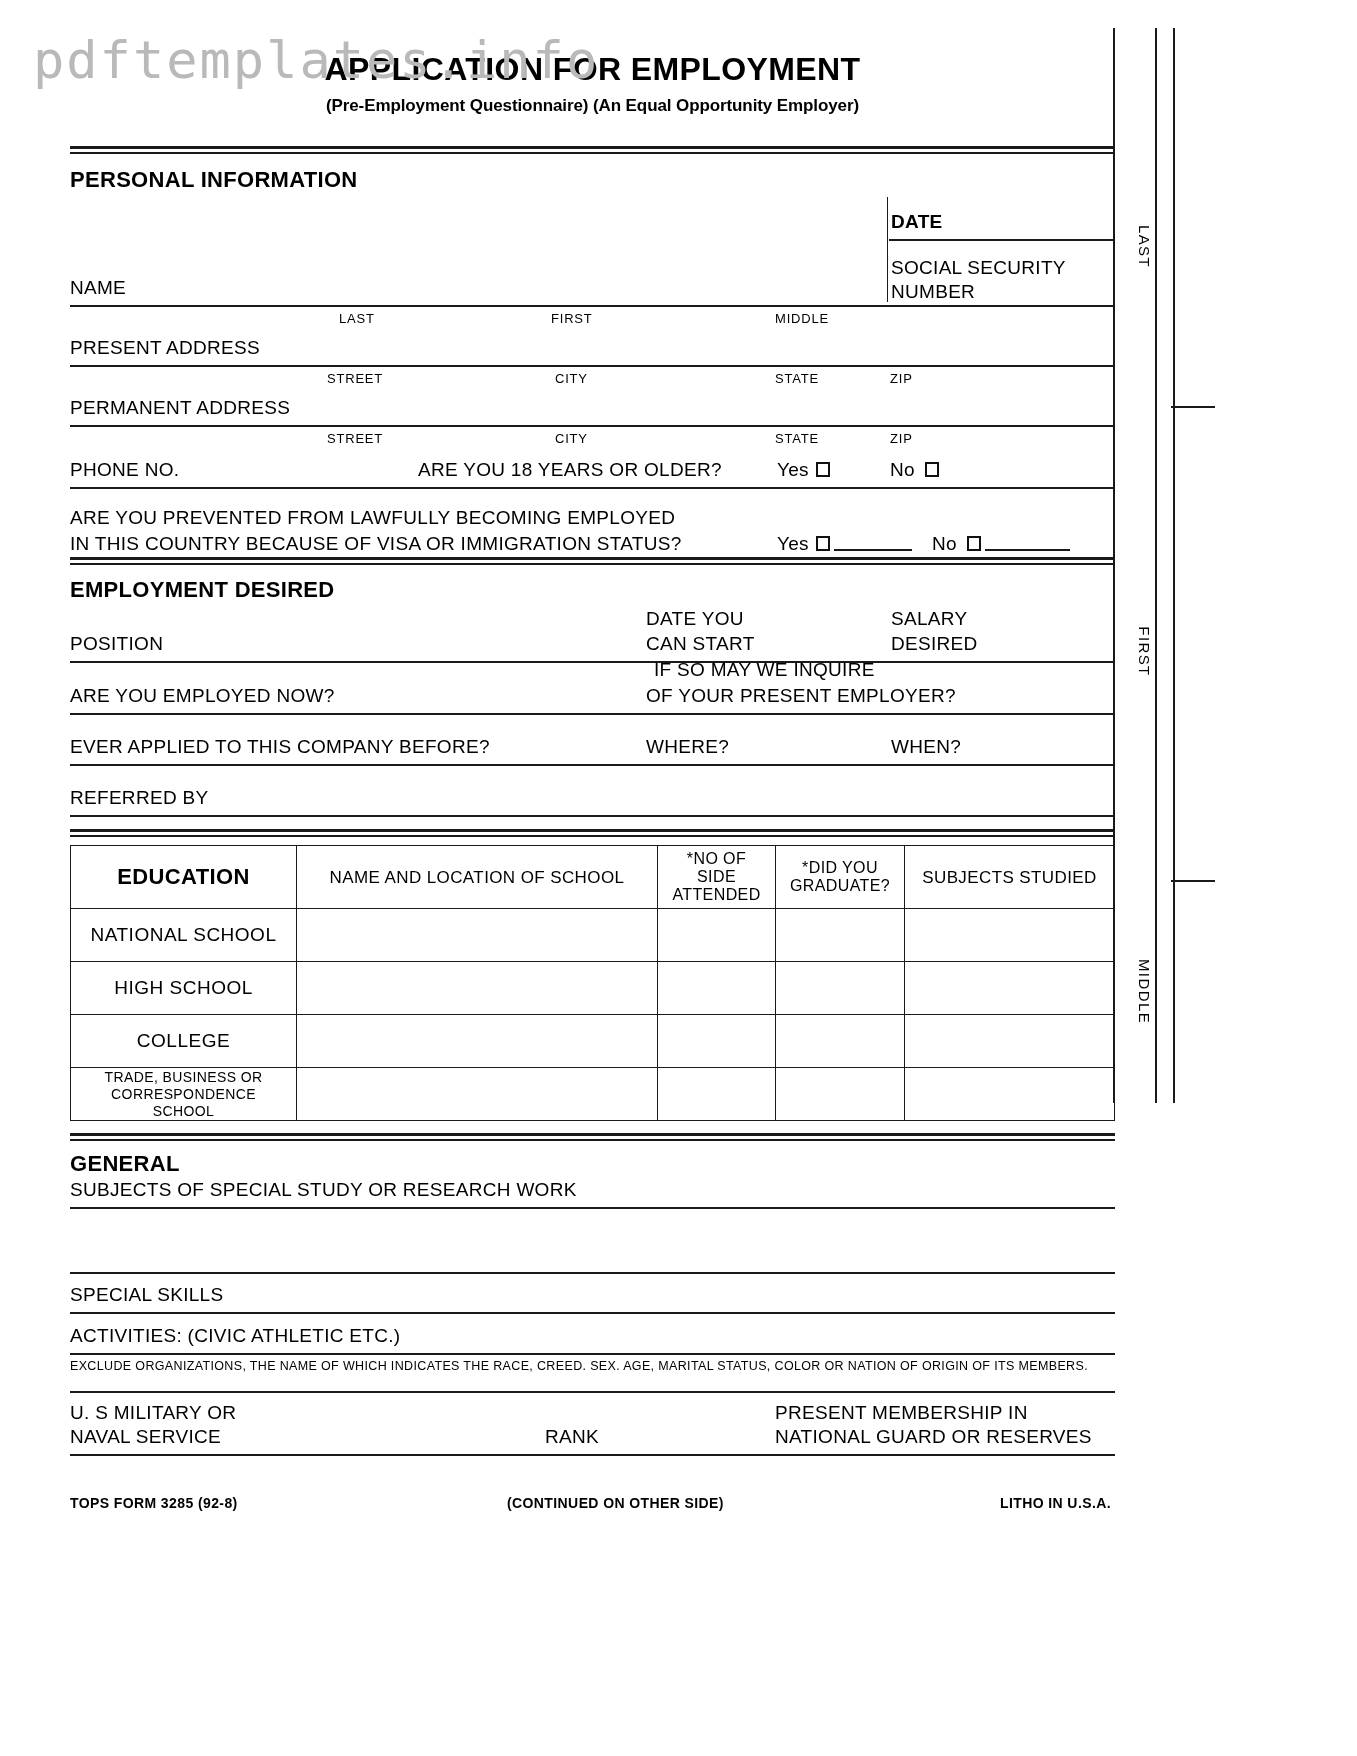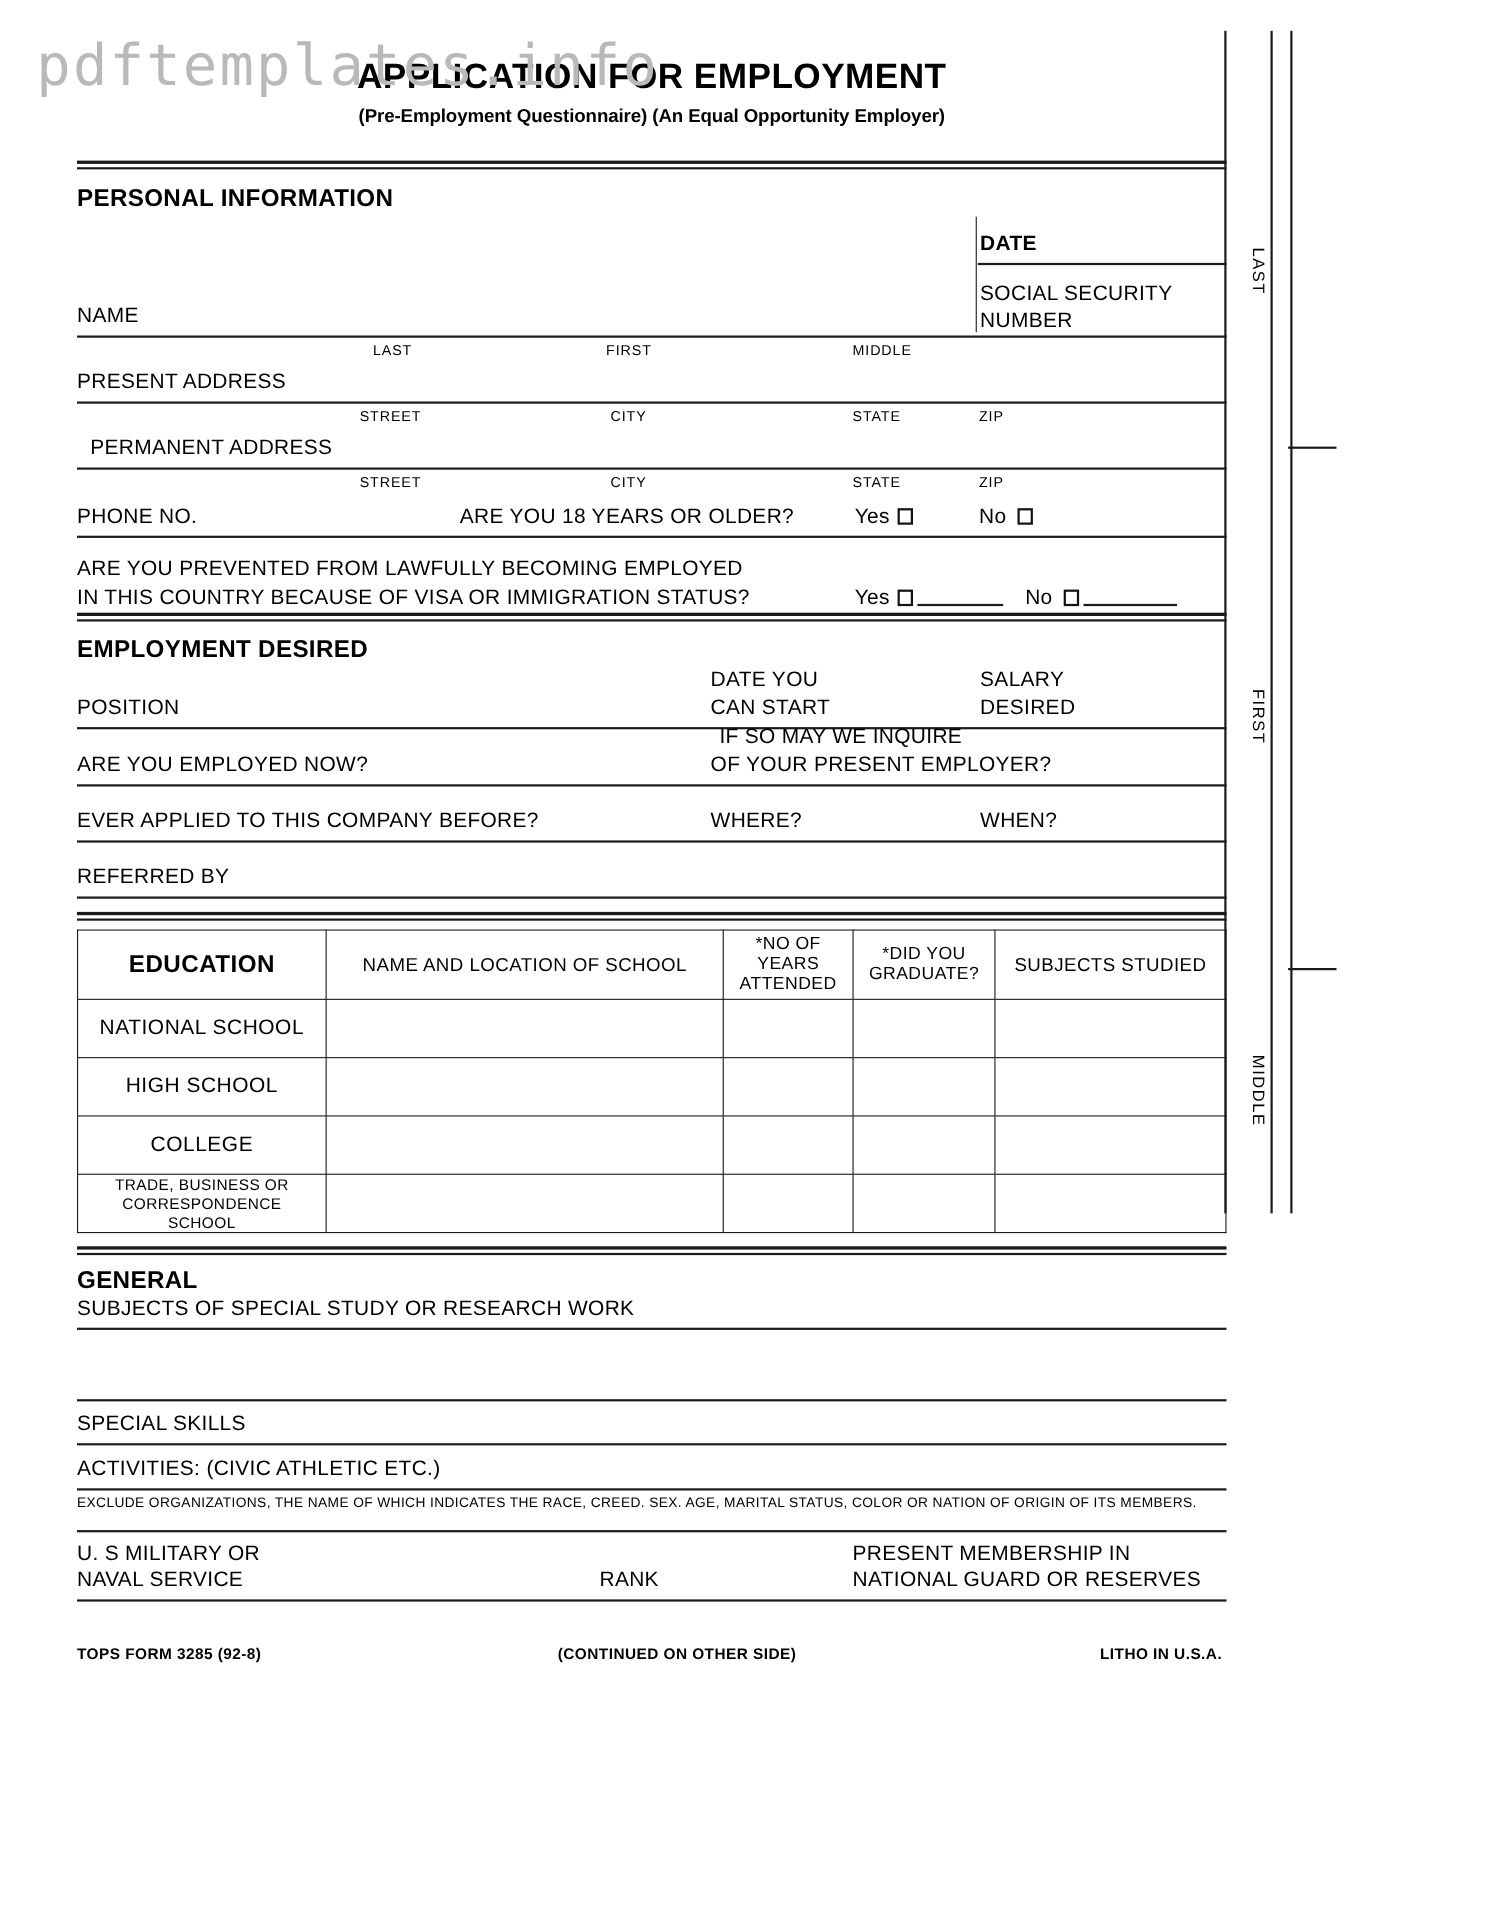--- a/index.html
+++ b/index.html
@@ -232,21 +232,21 @@
       <div class="cell-abs lbl-sm" style="left:481px; top:114px;">FIRST</div>
       <div class="cell-abs lbl-sm" style="left:705px; top:114px;">MIDDLE</div>
 
       <div class="cell-abs lbl" style="left:0px; top:140px;">PRESENT ADDRESS</div>
       <div class="cell-abs" style="left:0px; top:168px; width:1045px; border-bottom:2.5px solid #1a1a1a;"></div>
       <div class="cell-abs lbl-sm" style="left:257px; top:174px;">STREET</div>
       <div class="cell-abs lbl-sm" style="left:485px; top:174px;">CITY</div>
       <div class="cell-abs lbl-sm" style="left:705px; top:174px;">STATE</div>
       <div class="cell-abs lbl-sm" style="left:820px; top:174px;">ZIP</div>
 
-      <div class="cell-abs lbl" style="left:0px; top:200px;margin-left:12px;">PERMANENT ADDRESS</div>
+      <div class="cell-abs lbl" style="left:0px; top:200px;">PERMANENT ADDRESS</div>
       <div class="cell-abs" style="left:0px; top:228px; width:1045px; border-bottom:2.5px solid #1a1a1a;"></div>
       <div class="cell-abs lbl-sm" style="left:257px; top:234px;">STREET</div>
       <div class="cell-abs lbl-sm" style="left:485px; top:234px;">CITY</div>
       <div class="cell-abs lbl-sm" style="left:705px; top:234px;">STATE</div>
       <div class="cell-abs lbl-sm" style="left:820px; top:234px;">ZIP</div>
 
       <div class="cell-abs lbl" style="left:0px; top:262px;">PHONE NO.</div>
       <div class="cell-abs lbl" style="left:348px; top:262px;">ARE YOU 18 YEARS OR OLDER?</div>
       <div class="cell-abs lbl" style="left:707px; top:262px;">Yes</div>
       <div class="cell-abs" style="left:746px; top:265px; width:14px; height:15px; border:2.5px solid #111; box-sizing:border-box;"></div>
@@ -295,21 +295,21 @@
 
     <div class="rule-double" style="margin-top:9px;"></div>
 
     <table class="edu" style="margin-top:8px;">
       <tbody>
           <tr class="edu-head">
         <td class="edu-title" style="width:225px;">EDUCATION</td>
         <td style="width:360px;">NAME AND LOCATION OF SCHOOL</td>
         <td class="small" style="width:117px;">
           <div>*NO OF</div>
-          <div>YEARS</div>
+          <div>SIDE</div>
           <div>ATTENDED</div>
         </td>
         <td class="small" style="width:128px;">
           <div>*DID YOU</div>
           <div>GRADUATE?</div>
         </td>
         <td>SUBJECTS STUDIED</td>
       </tr>
 
       <tr class="edu-row">

